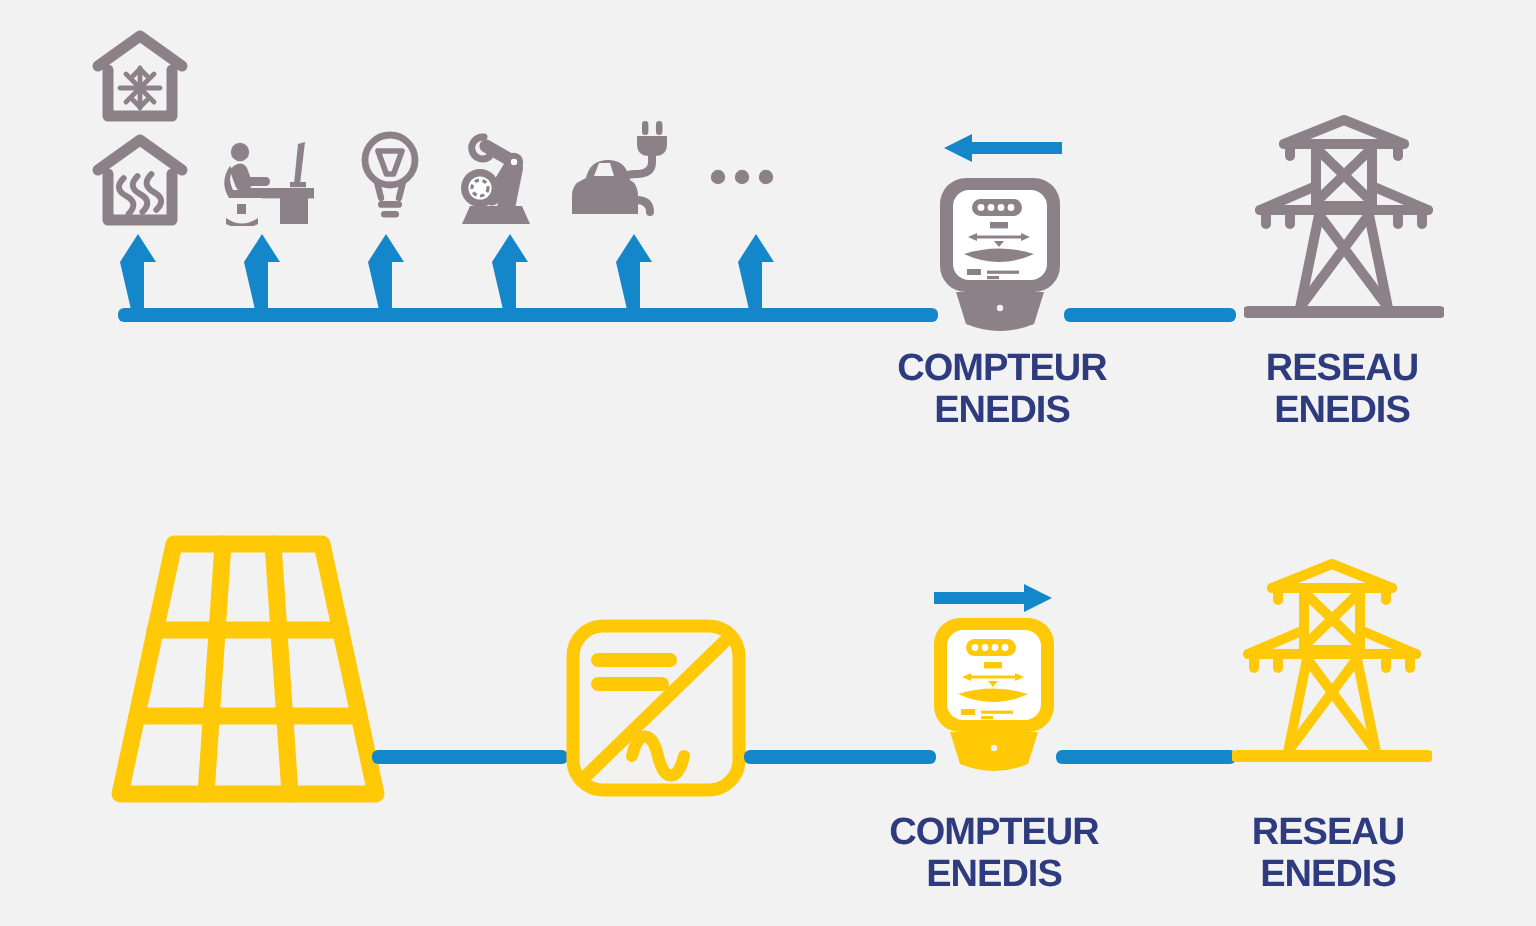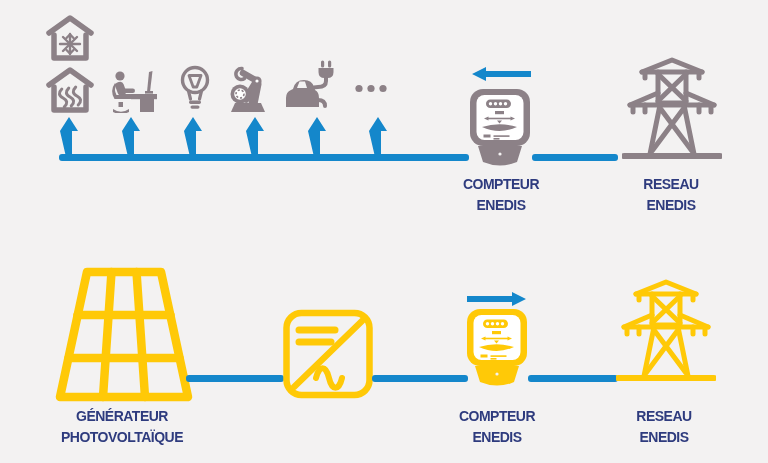--- a/index.html
+++ b/index.html
@@ -1,20 +1,20 @@
 <!DOCTYPE html>
 <html style="--bg: #f3f2f2; --blue: #1487cb; --gray: #8c8187; --yellow: #ffc907; --navy: #2e3b7e; --white: #ffffff;"><head>
 <meta charset="utf-8">
 <style>
   html,body{margin:0;padding:0;}
   body{font-family:"Liberation Sans", sans-serif;}
   #canvas{position:relative;width:768px;height:463px;background:var(--bg,#f3f2f2);overflow:hidden;}
   .abs{position:absolute;}
   .busline{position:absolute;height:6.5px;background:var(--blue);border-radius:3px;}
-  .label{position:absolute;text-align:center;color:var(--navy);font-weight:bold;font-size:14px;line-height:21px;letter-spacing:-0.5px;}
+  .label{position:absolute;text-align:center;color:var(--navy);font-weight:bold;font-size:19px;line-height:21px;letter-spacing:-0.5px;}
   svg{display:block;}
   .meter-gray{--c:var(--gray);}
   .meter-yellow{--c:var(--yellow);}
   .pylon-gray{--c:var(--gray);}
   .pylon-yellow{--c:var(--yellow);}
 </style>
 </head>
 <body>
 
 <div id="canvas">
@@ -274,24 +274,20 @@
         <path d="M77,50 v7"></path>
         <path d="M89,50 v7"></path>
       <path d="M38,50 L28,99"></path>
         <path d="M62,50 L72,99"></path>
       <path d="M38,53 L70,96"></path>
         <path d="M62,53 L30,96"></path>
       <path d="M2,101 H98" stroke-width="6"></path>
     </svg>
   </div>
 
-  <div class="label" style="left:22px;top:406px;width:200px;">
-    <div>GÉNÉRATEUR</div>
-    <div>PHOTOVOLTAÏQUE</div>
-  </div>
   <div class="label" style="left:437px;top:406px;width:120px;">
     <div>COMPTEUR</div>
     <div>ENEDIS</div>
   </div>
   <div class="label" style="left:604px;top:406px;width:120px;">
     <div>RESEAU</div>
     <div>ENEDIS</div>
   </div>
 
 </div>

